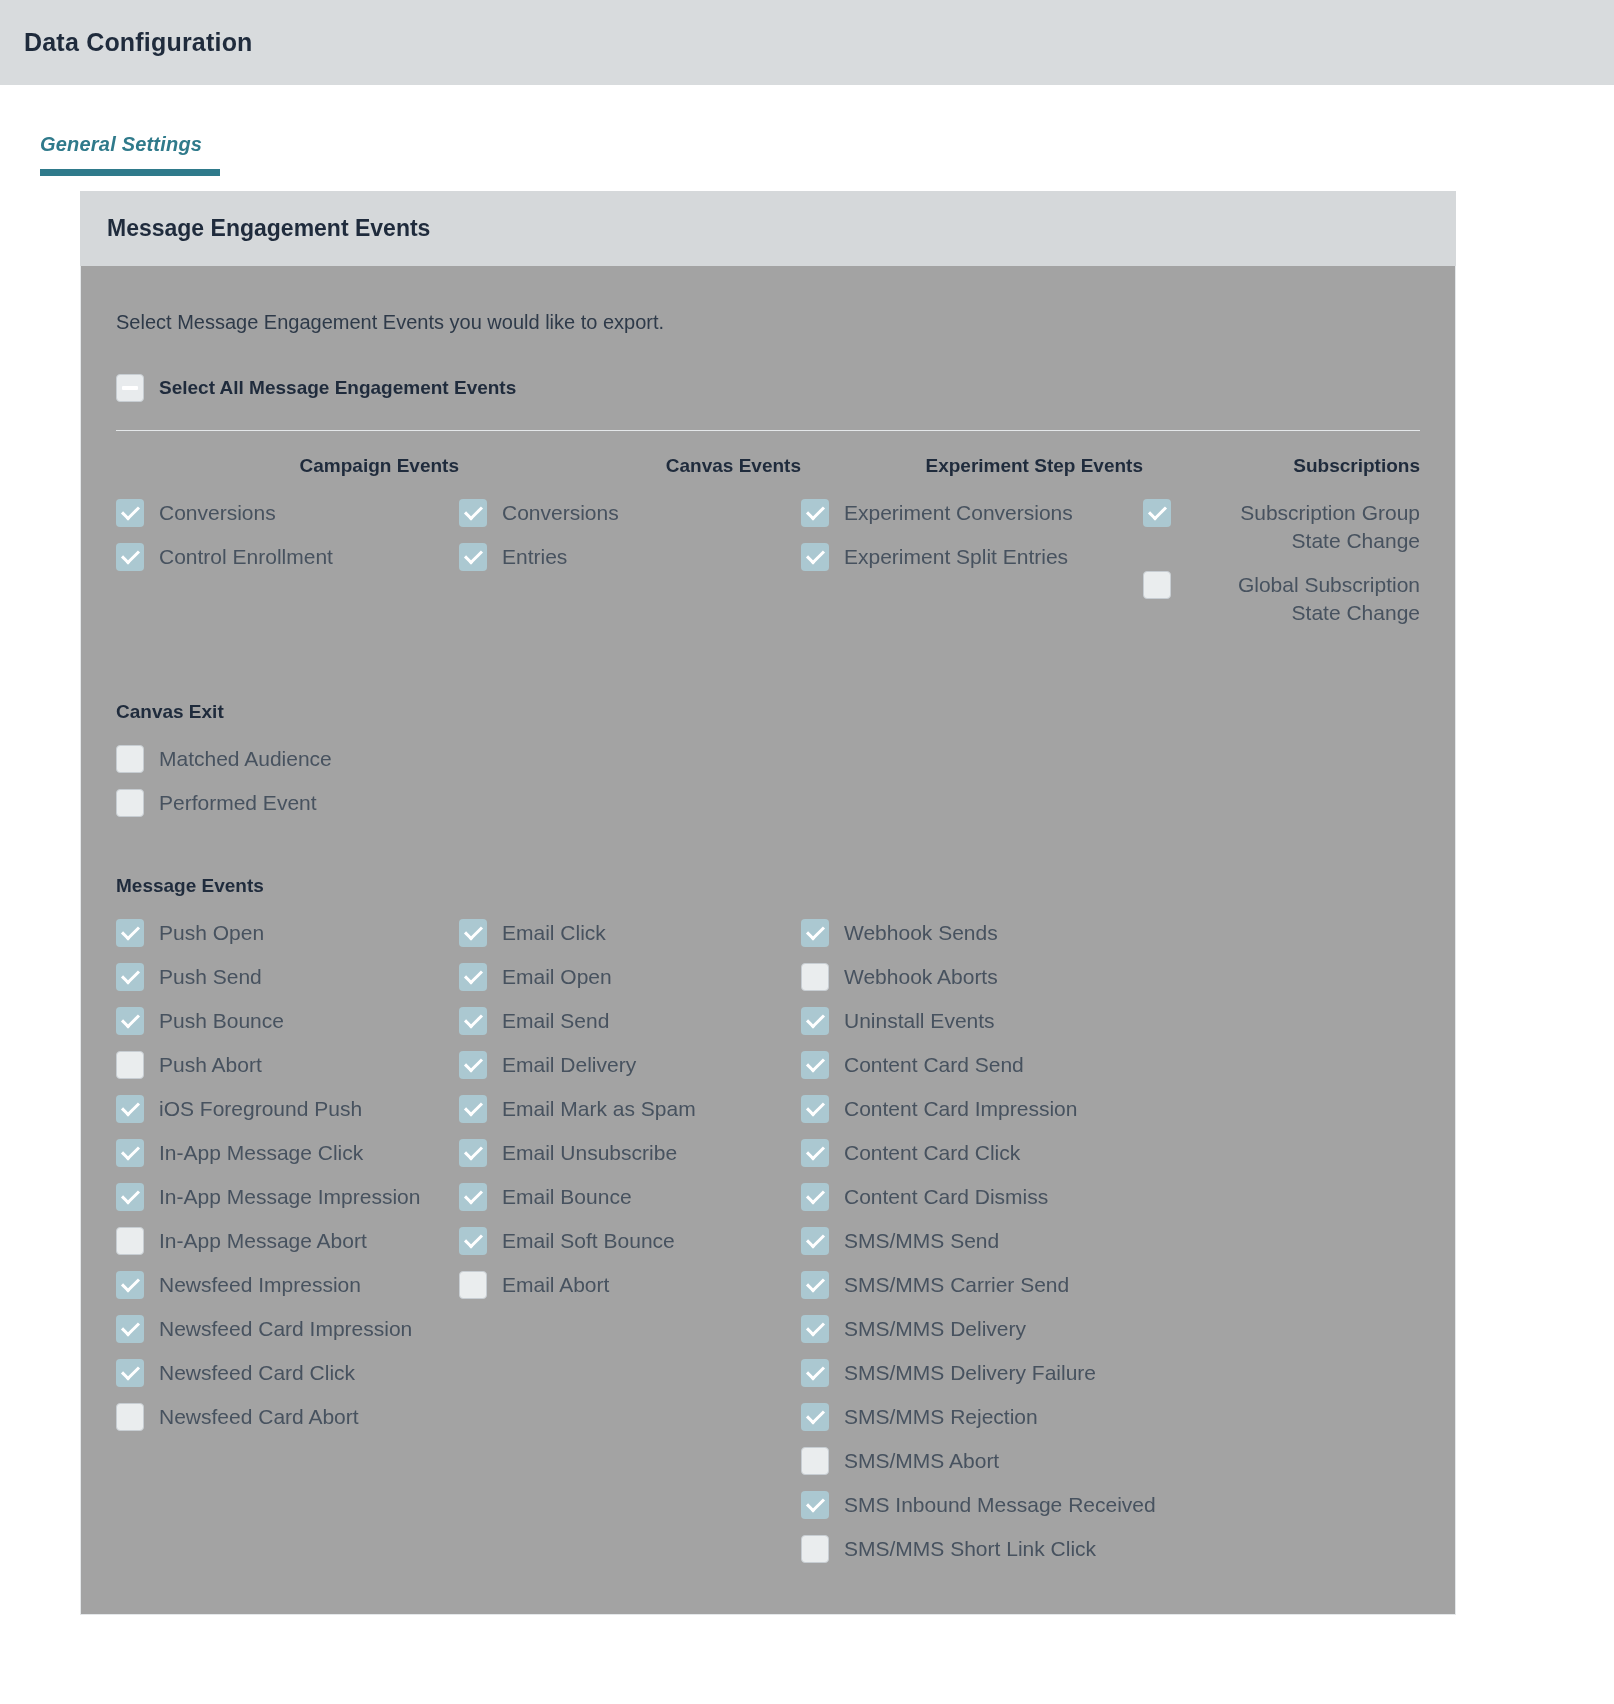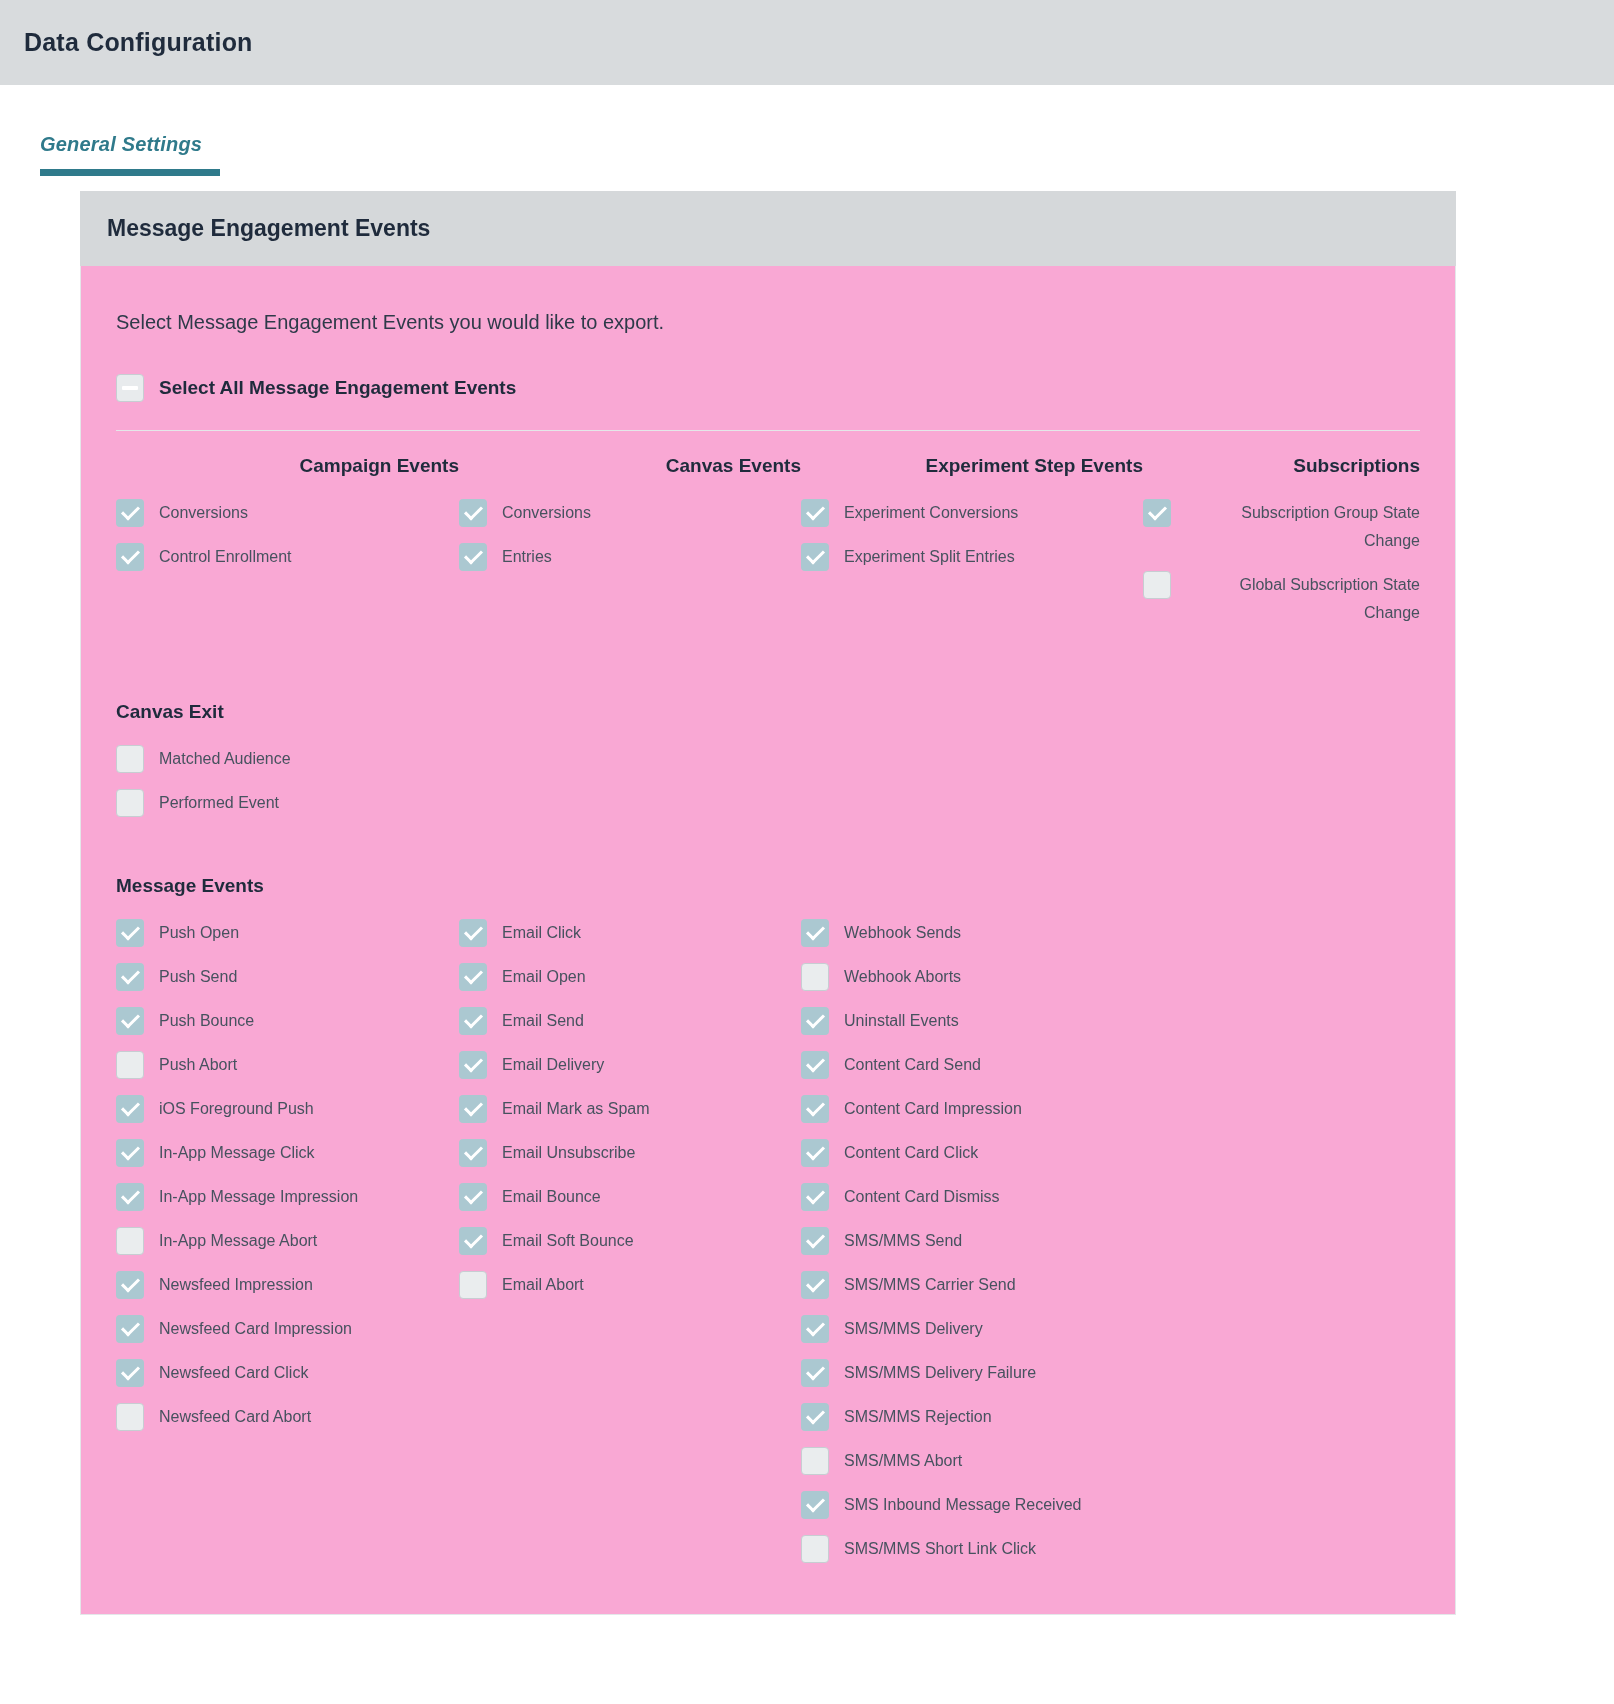--- a/index.html
+++ b/index.html
@@ -65,21 +65,21 @@
     background:var(--card-header-bg);
     padding:24px 27px;
   }
   .card-header h2{
     margin:0;
     font-size:23px;
     font-weight:bold;
     color:var(--heading);
   }
   .card-body{
-    background:#f9a8d4;
+    background:#a3a3a3;
     border:1px solid var(--divider);
     border-top:none;
     padding:45px 35px 35px 35px;
   }
   .intro{
     margin:0 0 40px 0;
     font-size:20px;
     color:#2e3a49;
   }
   .row{
@@ -115,21 +115,21 @@
   .cb--indeterminate::after{
     content:"";
     position:absolute;
     left:5px; top:11px;
     width:16px; height:4px;
     border-radius:1px;
     background:#ffffff;
   }
   .row-label{
     margin-left:15px;
-    font-size:16px;
+    font-size:21px;
     line-height:28px;
     color:var(--label);
   }
   .select-all-row{margin-bottom:28px;}
   .select-all-row .row-label{
     font-weight:bold;
     color:var(--heading);
     font-size:19px;
   }
   .divider{

